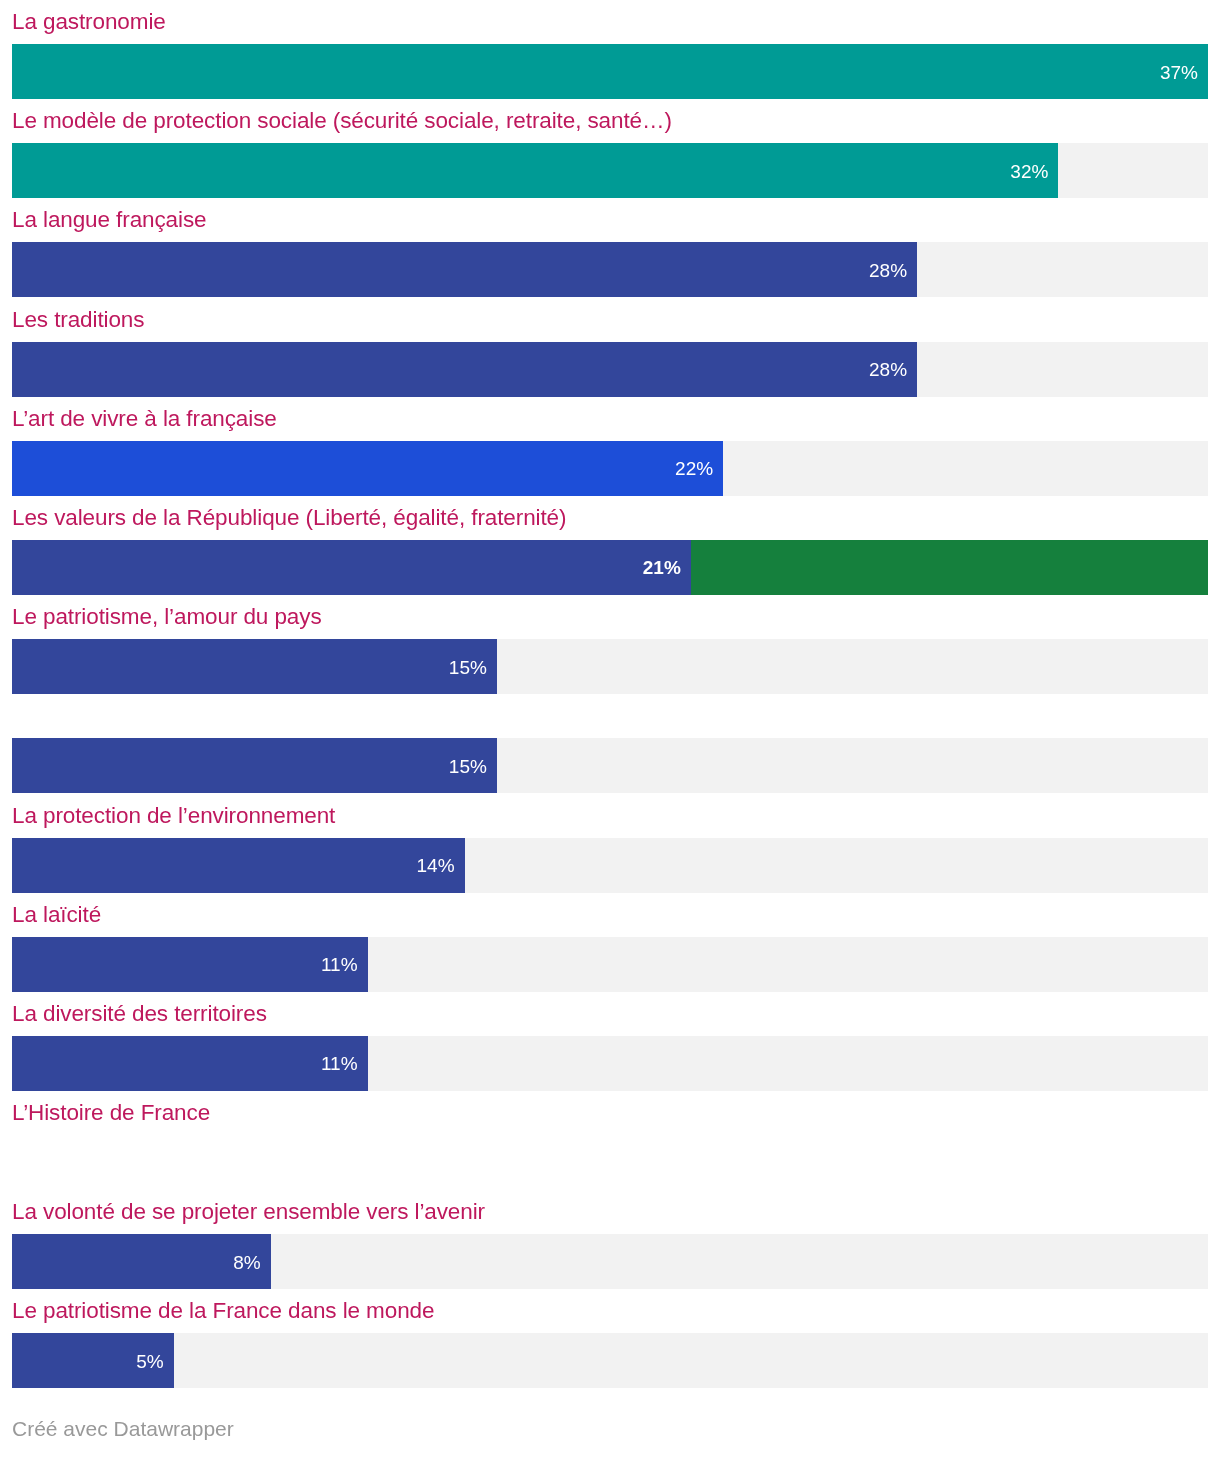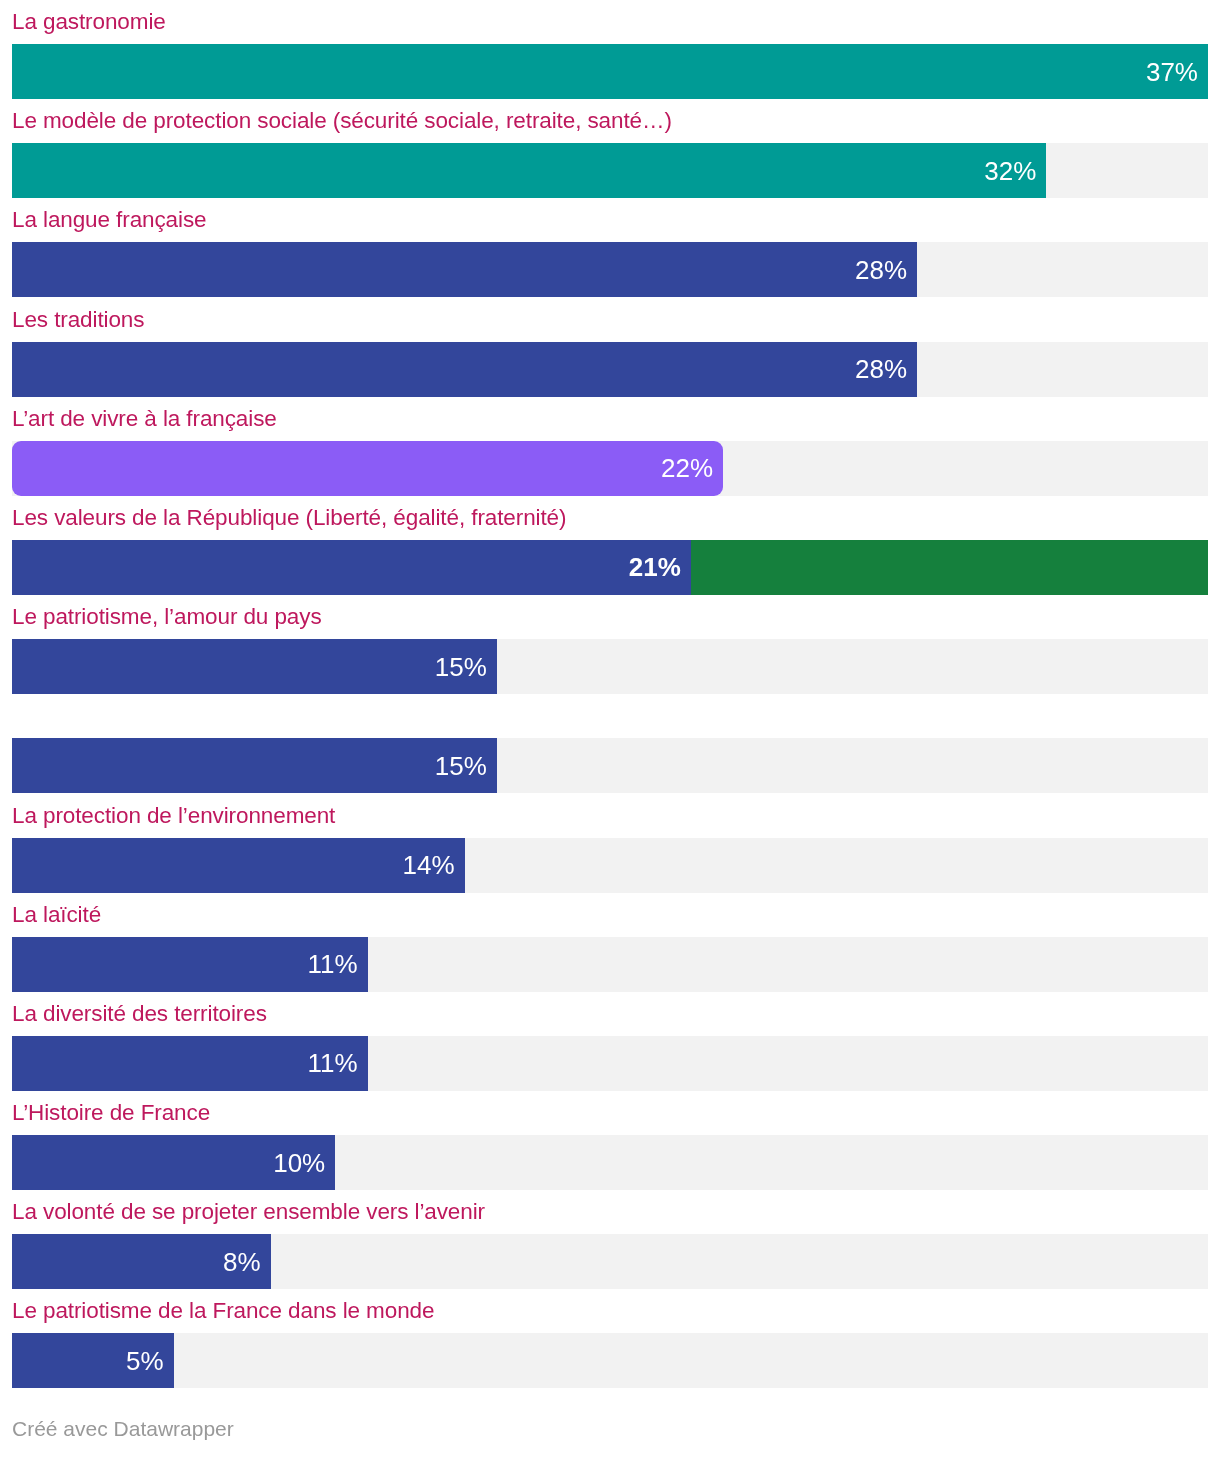--- a/index.html
+++ b/index.html
@@ -66,21 +66,21 @@
     top: 0;
     height: 100%;
     display: block;
   }
 
   .bar-value {
     position: absolute;
     right: 10px;
     top: 50%;
     transform: translateY(-50%);
-    font-size: 26px;
+    font-size: 19px;
     color: #ffffff;
     line-height: 1;
     white-space: nowrap;
   }
 
   #chart-footer {
     position: absolute;
     left: 12px;
     bottom: 22px;
     font-size: 21px;
@@ -98,21 +98,21 @@
         <div class="bar-label">La gastronomie</div>
         <div class="bar-track" style="background: rgb(242, 242, 242);">
           <div class="bar-fill" style="width: 100%; background: rgb(0, 155, 149);">
             <span class="bar-value">37%</span>
           </div>
         </div>
       </div>
       <div class="bar-row">
         <div class="bar-label">Le modèle de protection sociale (sécurité sociale, retraite, santé…)</div>
         <div class="bar-track" style="background: rgb(242, 242, 242);">
-          <div class="bar-fill" style="width: 86.4865%; background: rgb(0, 155, 149);">
+          <div class="bar-fill" style="width: 86.4865%; background: rgb(0, 155, 149); padding-left: 12px;">
             <span class="bar-value">32%</span>
           </div>
         </div>
       </div>
       <div class="bar-row">
         <div class="bar-label">La langue française</div>
         <div class="bar-track" style="background: rgb(242, 242, 242);">
           <div class="bar-fill" style="width: 75.6757%; background: rgb(51, 70, 155);">
             <span class="bar-value">28%</span>
           </div>
@@ -122,21 +122,21 @@
         <div class="bar-label">Les traditions</div>
         <div class="bar-track" style="background: rgb(242, 242, 242);">
           <div class="bar-fill" style="width: 75.6757%; background: rgb(51, 70, 155);">
             <span class="bar-value">28%</span>
           </div>
         </div>
       </div>
       <div class="bar-row">
         <div class="bar-label">L’art de vivre à la française</div>
         <div class="bar-track" style="background: rgb(242, 242, 242);">
-          <div class="bar-fill" style="width: 59.4595%; background: #8b5cf6; border-radius: 9px;">
+          <div class="bar-fill" style="width: 59.4595%; background: #1d4ed8;">
             <span class="bar-value">22%</span>
           </div>
         </div>
       </div>
       <div class="bar-row">
         <div class="bar-label">Les valeurs de la République (Liberté, égalité, fraternité)</div>
         <div class="bar-track" style="background: #15803d; font-weight: bold;">
           <div class="bar-fill" style="width: 56.7568%; background: rgb(51, 70, 155);">
             <span class="bar-value">21%</span>
           </div>
@@ -176,25 +176,20 @@
       <div class="bar-row">
         <div class="bar-label">La diversité des territoires</div>
         <div class="bar-track" style="background: rgb(242, 242, 242);">
           <div class="bar-fill" style="width: 29.7297%; background: rgb(51, 70, 155);">
             <span class="bar-value">11%</span>
           </div>
         </div>
       </div>
       <div class="bar-row">
         <div class="bar-label">L’Histoire de France</div>
-        <div class="bar-track" style="background: rgb(242, 242, 242);">
-          <div class="bar-fill" style="width: 27.027%; background: rgb(51, 70, 155);">
-            <span class="bar-value">10%</span>
-          </div>
-        </div>
       </div>
       <div class="bar-row">
         <div class="bar-label">La volonté de se projeter ensemble vers l’avenir</div>
         <div class="bar-track" style="background: rgb(242, 242, 242);">
           <div class="bar-fill" style="width: 21.6216%; background: rgb(51, 70, 155);">
             <span class="bar-value">8%</span>
           </div>
         </div>
       </div>
       <div class="bar-row">

